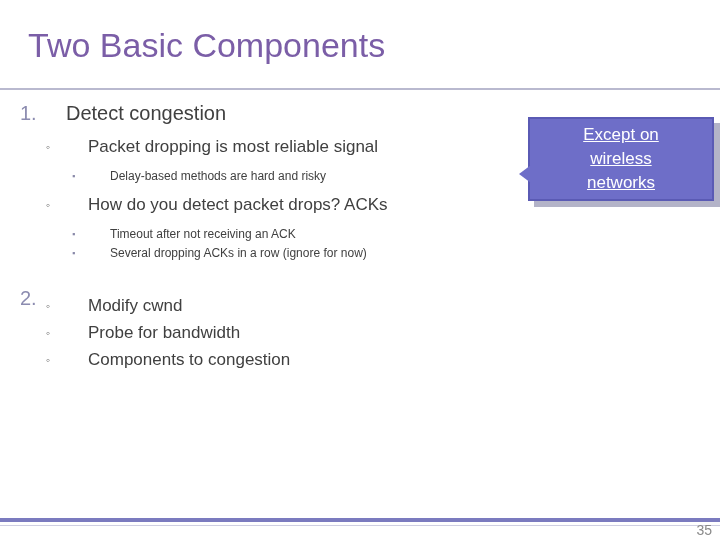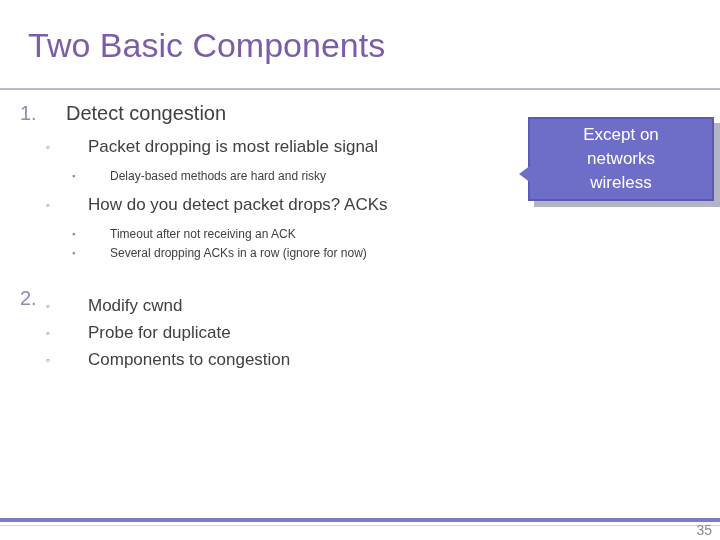--- a/index.html
+++ b/index.html
@@ -131,20 +131,21 @@
     background: #6e6ec8;
     border: 2px solid #5a5ab4;
     box-sizing: border-box;
     color: #ffffff;
     font-size: 17px;
     line-height: 24px;
     text-align: center;
     display: flex;
     align-items: center;
     justify-content: center;
+    text-decoration: underline;
   }
   .callout-tail {
     position: absolute;
     left: -11px;
     top: 46px;
     width: 0;
     height: 0;
     border-top: 9px solid transparent;
     border-bottom: 9px solid transparent;
     border-right: 12px solid #6e6ec8;
@@ -231,37 +232,37 @@
 
     <div class="gap-sm"></div>
 
     <div class="lvl2">
       <span class="bullet">◦</span>
       <span>Modify </span><span class="italic">cwnd</span>
     </div>
 
     <div class="lvl2">
       <span class="bullet">◦</span>
-      <span>Probe for duplicate</span>
+      <span>Probe for bandwidth</span>
     </div>
 
     <div class="lvl2">
       <span class="bullet">◦</span>
       <span>Components to congestion</span>
     </div>
 
   </div>
 
   <div class="callout-wrap">
     <div class="callout-shadow"></div>
     <div class="callout">
       <div>
         <div>Except on</div>
+        <div>wireless</div>
         <div>networks</div>
-        <div>wireless</div>
       </div>
       <div class="callout-tail"></div>
     </div>
   </div>
 
   <div class="footer-rule"></div>
   <div class="footer-rule2"></div>
   <div class="page-num">35</div>
 
 </div>

